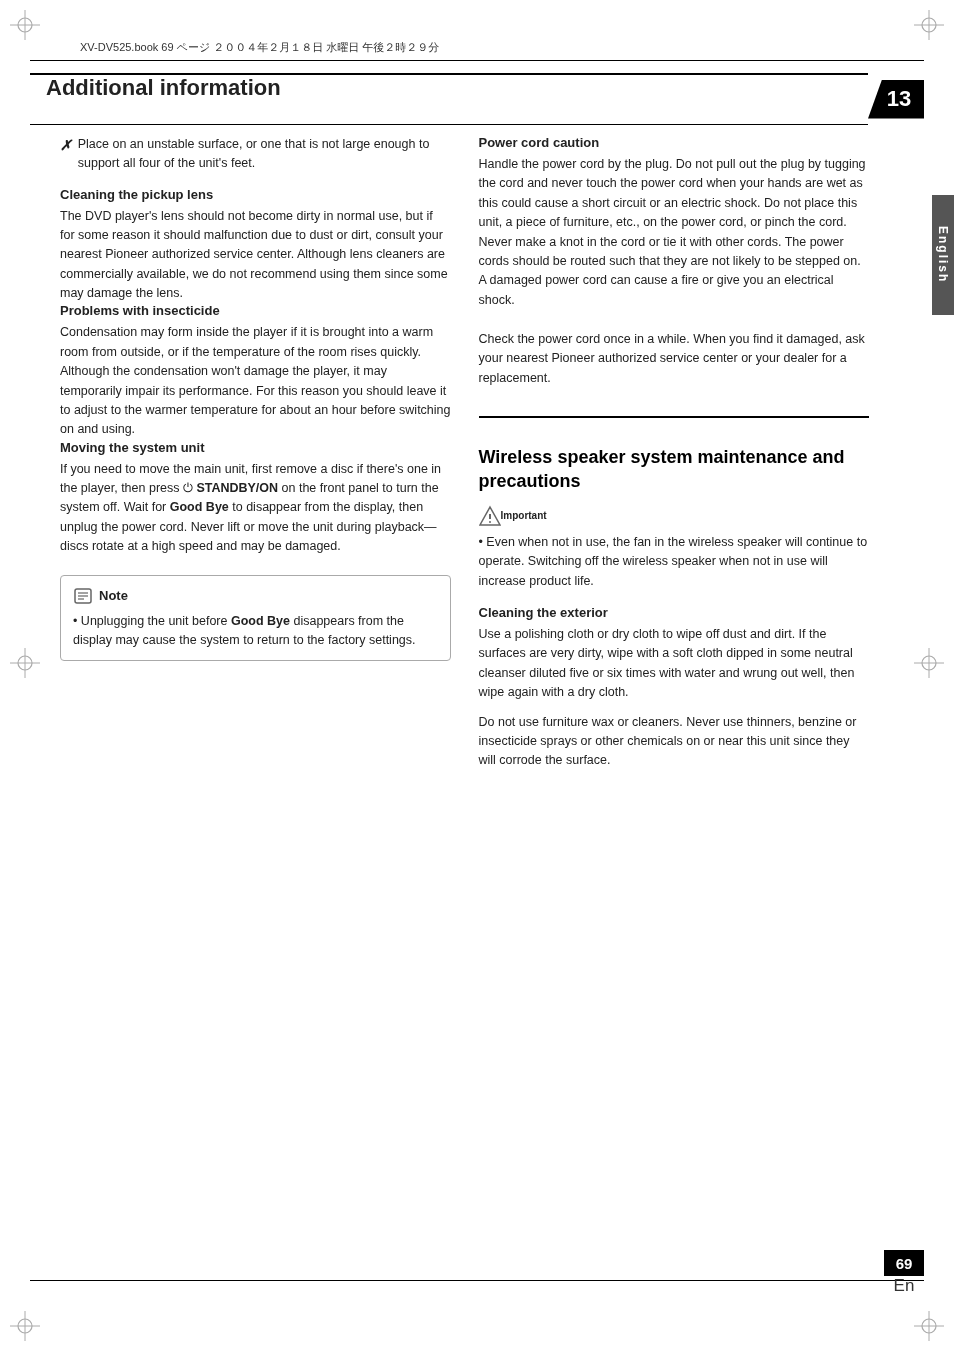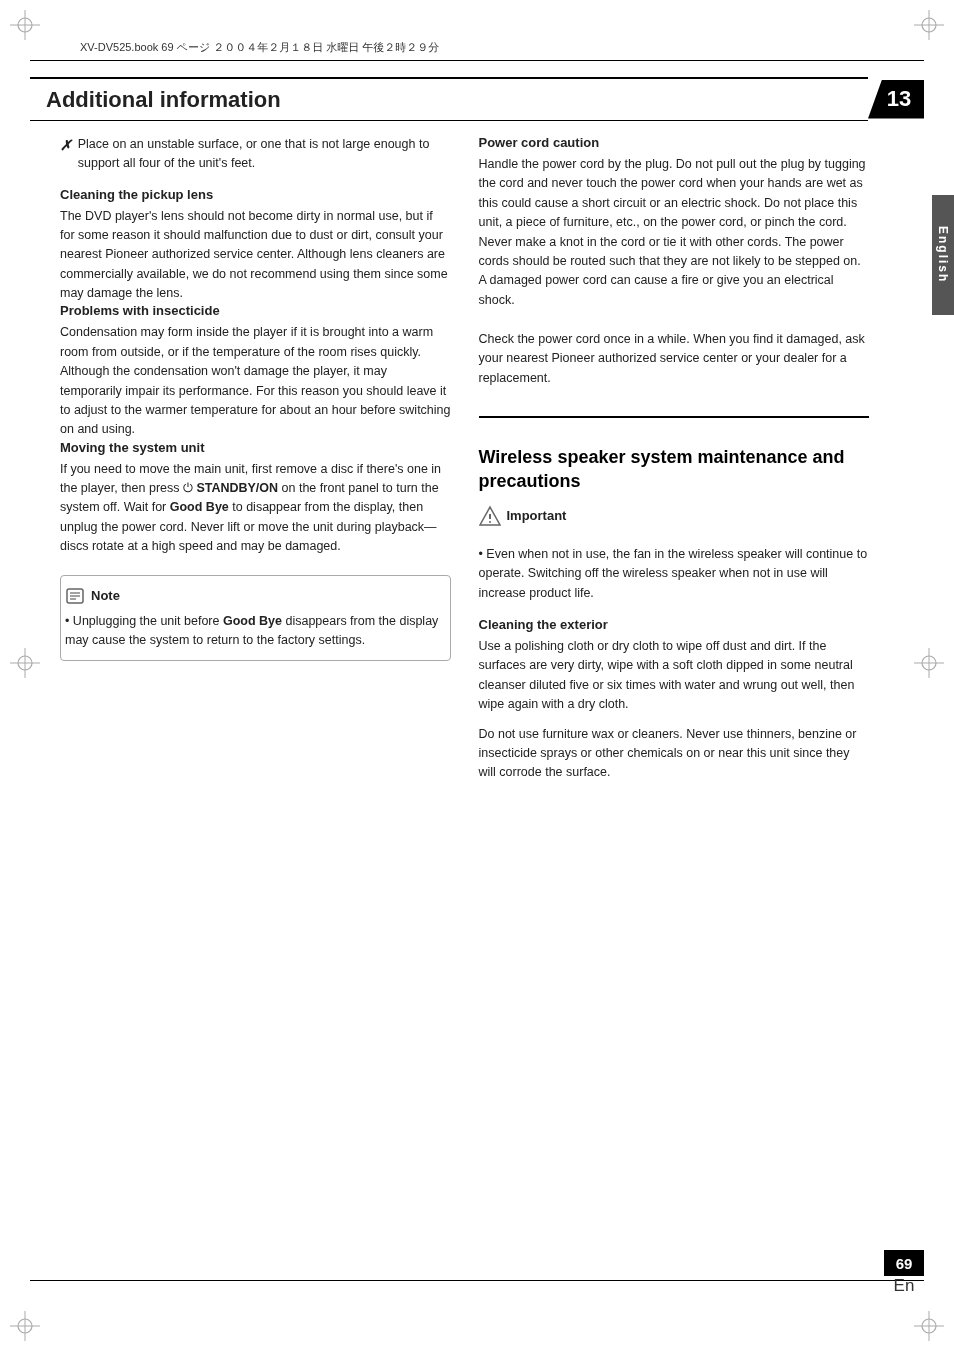--- a/index.html
+++ b/index.html
@@ -105,21 +105,21 @@
     .section-body {
       font-size: 12.5px;
       line-height: 1.55;
       color: #222;
     }
 
     
     .note-box {
       border: 1.5px solid #aaa;
       border-radius: 4px;
-      padding: 10px 4px;
+      padding: 10px 12px;
       margin-top: 18px;
     }
     .note-header {
       display: flex;
       align-items: center;
       gap: 6px;
       font-weight: bold;
       font-size: 13px;
       margin-bottom: 6px;
     }
@@ -134,24 +134,23 @@
 
     
     .important-box {
       border: none;
       padding: 0;
       margin-bottom: 14px;
     }
     .important-header {
       display: flex;
       align-items: center;
-      gap: 6px;
-      font-weight: bold;
-      font-size: 13px;
-      margin-bottom: 18px;
+      font-weight: bold;
+      font-size: 10px;
+      margin-bottom: 6px;
     }
     .important-icon {
       width: 22px;
       height: 22px;
     }
 
     
     .wireless-heading {
       font-size: 18px;
       font-weight: bold;
@@ -254,21 +253,21 @@
       <line x1="15" y1="0" x2="15" y2="30" stroke="#aaa" stroke-width="1"></line>
       <line x1="0" y1="15" x2="30" y2="15" stroke="#aaa" stroke-width="1"></line>
     </svg>
 </div>
 
 <div class="file-info">XV-DV525.book  69 ページ  ２００４年２月１８日  水曜日  午後２時２９分</div>
 
 <div class="header-bar"></div>
 
 <div style="position:absolute;top:77px;left:30px;right:30px;height:44px;display:flex;align-items:center;">
-  <div style="flex:1;height:44px;display:flex;align-items:center;border-top:2px solid #000;border-bottom:1px solid #000;">
+  <div style="flex:1;height:52px;display:flex;align-items:flex-start;border-top:2px solid #000;border-bottom:1px solid #000;">
     <span style="font-size:22px;font-weight:bold;padding-left:16px;">Additional information</span>
   </div>
   <div style="width:56px;height:39px;background:#000;display:flex;align-items:center;justify-content:center;clip-path:polygon(14px 0%,100% 0%,100% 100%,0% 100%);">
     <span style="color:#fff;font-size:22px;font-weight:bold;padding-left:6px;">13</span>
   </div>
 </div>
 
 <div class="side-tab" style="height:120px;top:195px;">
   <span>English</span>
 </div>

